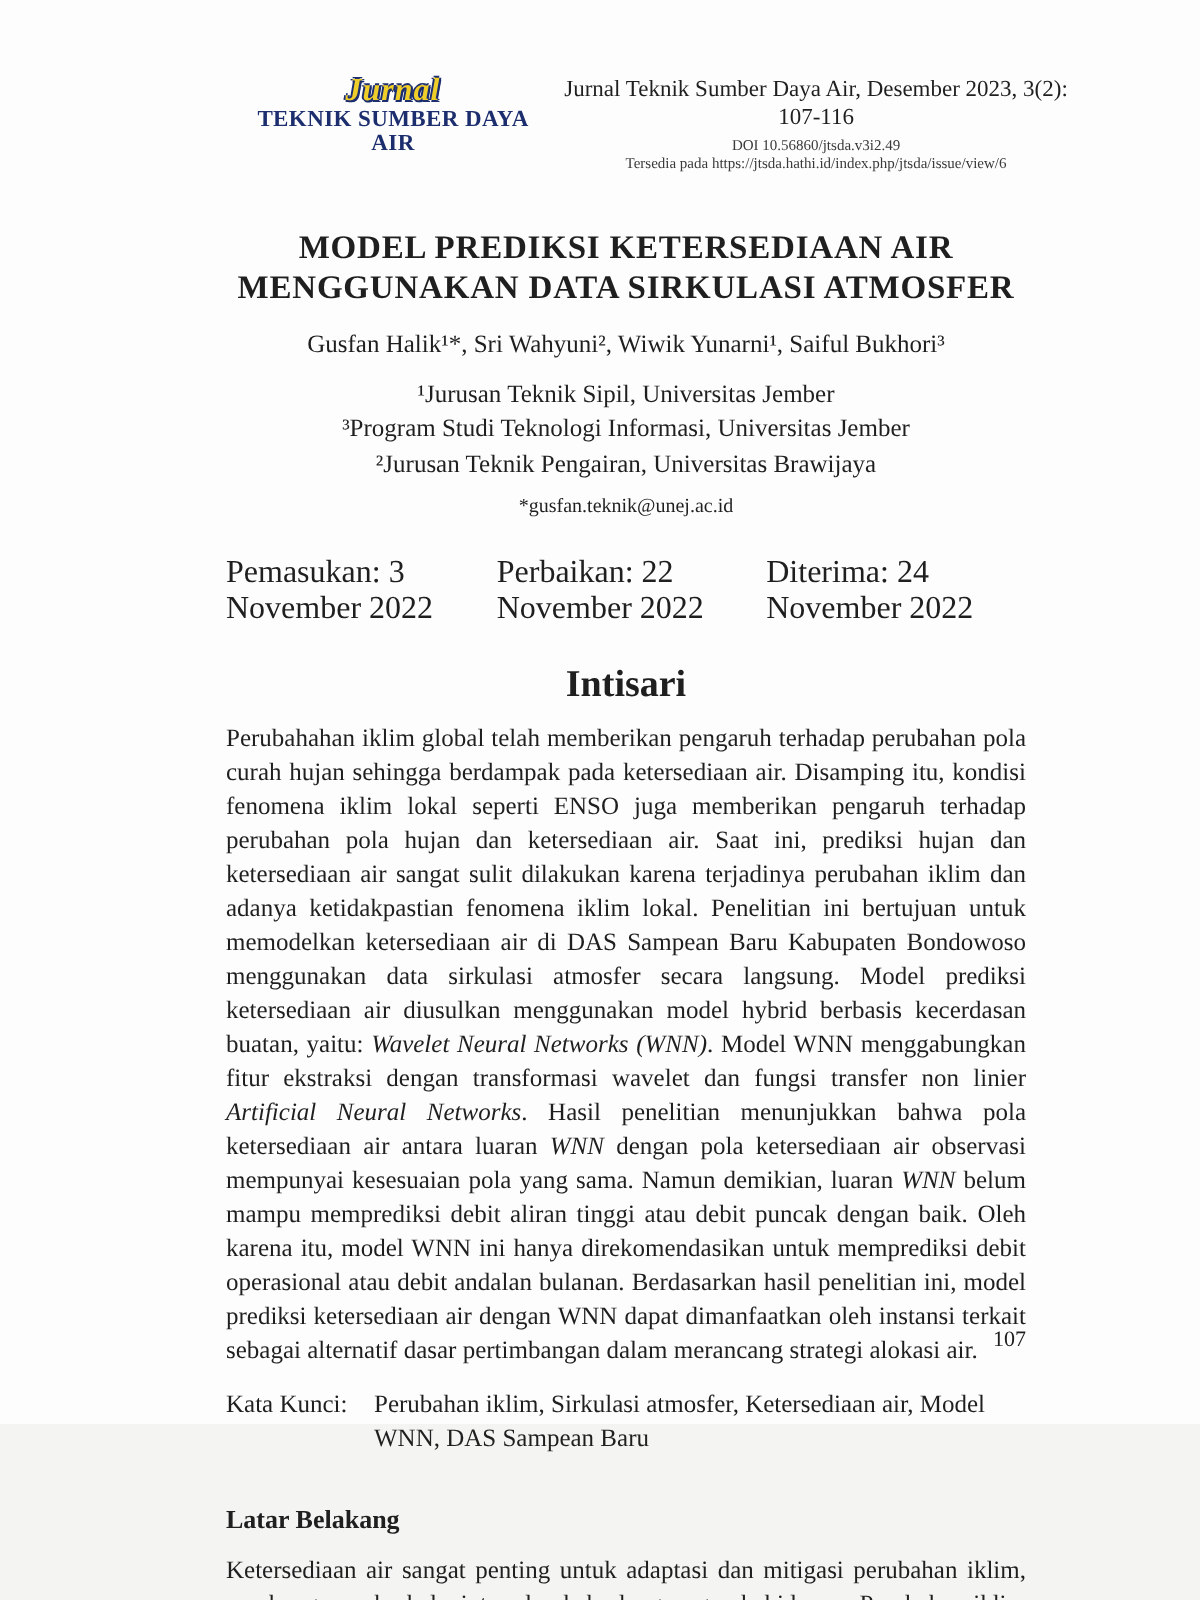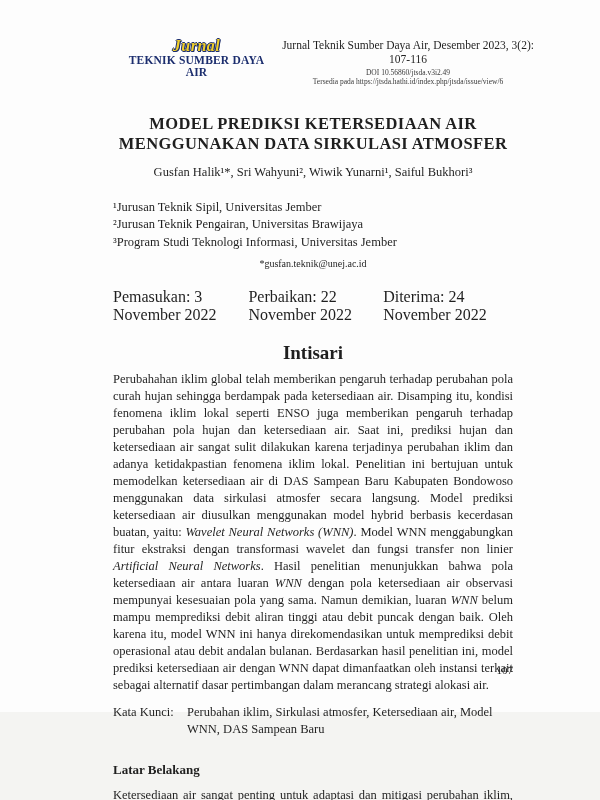--- a/index.html
+++ b/index.html
@@ -36,21 +36,21 @@
   .doi{font-size:7.5px;color:#3a3a3a;margin-top:1px;}
   .availability{font-size:7.5px;color:#3a3a3a;}
   
   .content{margin:0 87px 0 113px;}
   .title{
     margin:27px 0 0 0;text-align:center;
     font-size:16.5px;font-weight:bold;letter-spacing:.4px;line-height:1.22;
   }
   .title-line{display:block;}
   .authors{margin-top:11px;text-align:center;font-size:12.5px;}
-  .affiliations{margin-top:19px;font-size:12.5px;line-height:1.4;}
+  .affiliations{margin-top:9px;text-align:center;font-size:12.5px;line-height:1.4;}
   .email{margin-top:7px;text-align:center;font-size:10px;}
   .dates{
     margin-top:19px;display:flex;justify-content:space-between;
     font-size:16px;
   }
   .abstract-heading{
     margin:18px 0 0 0;text-align:center;font-size:19px;font-weight:bold;
   }
   .para{
     margin:7px 0 0 0;text-align:justify;
@@ -88,22 +88,22 @@
 
     <h1 class="title">
         <span class="title-line">MODEL PREDIKSI KETERSEDIAAN AIR</span>
         <span class="title-line">MENGGUNAKAN DATA SIRKULASI ATMOSFER</span>
       </h1>
 
     <div class="authors">Gusfan Halik¹*, Sri Wahyuni², Wiwik Yunarni¹, Saiful Bukhori³</div>
 
     <div class="affiliations">
       <div>¹Jurusan Teknik Sipil, Universitas Jember</div>
+      <div>³Program Studi Teknologi Informasi, Universitas Jember</div>
       <div>²Jurusan Teknik Pengairan, Universitas Brawijaya</div>
-      <div>³Program Studi Teknologi Informasi, Universitas Jember</div>
     </div>
 
     <div class="email">*gusfan.teknik@unej.ac.id</div>
 
     <div class="dates">
       <span>Pemasukan: 3 November 2022</span>
       <span>Perbaikan: 22 November 2022</span>
       <span>Diterima: 24 November 2022</span>
     </div>
 

